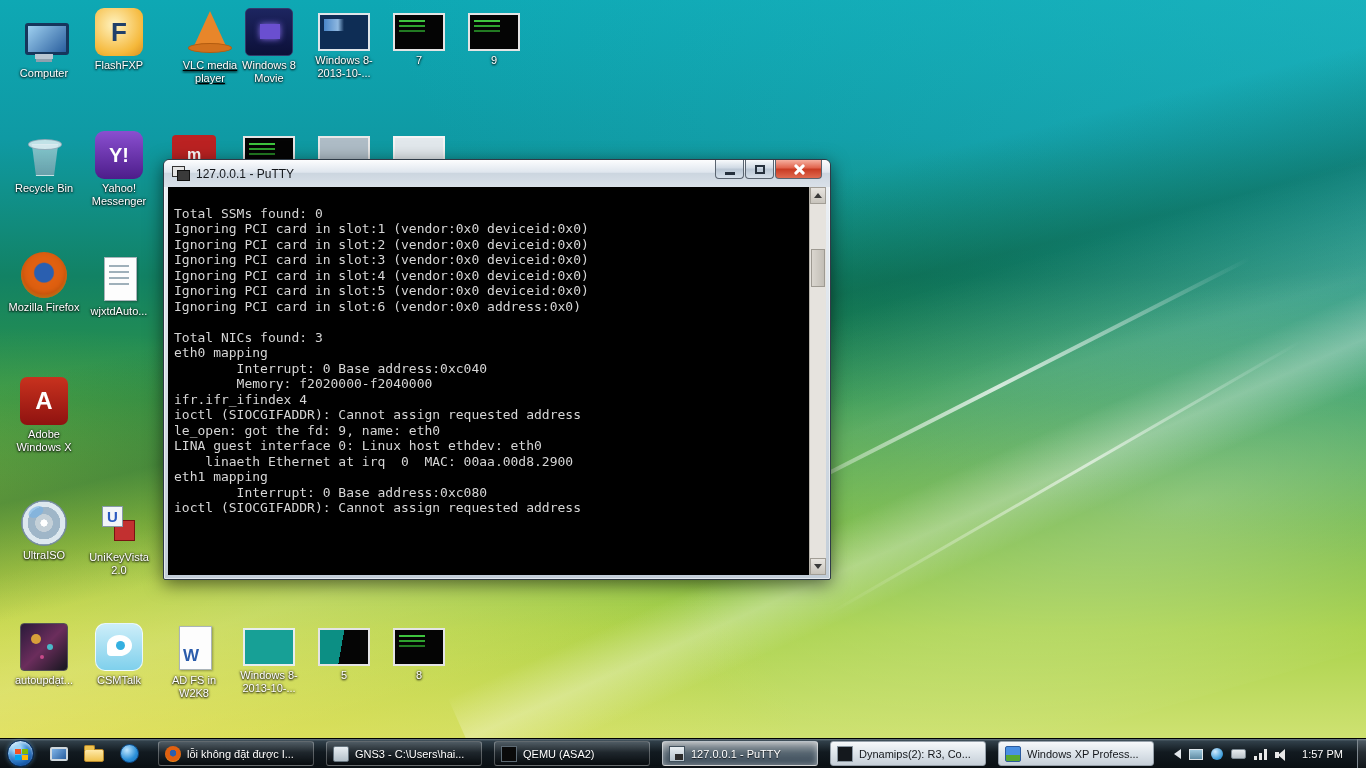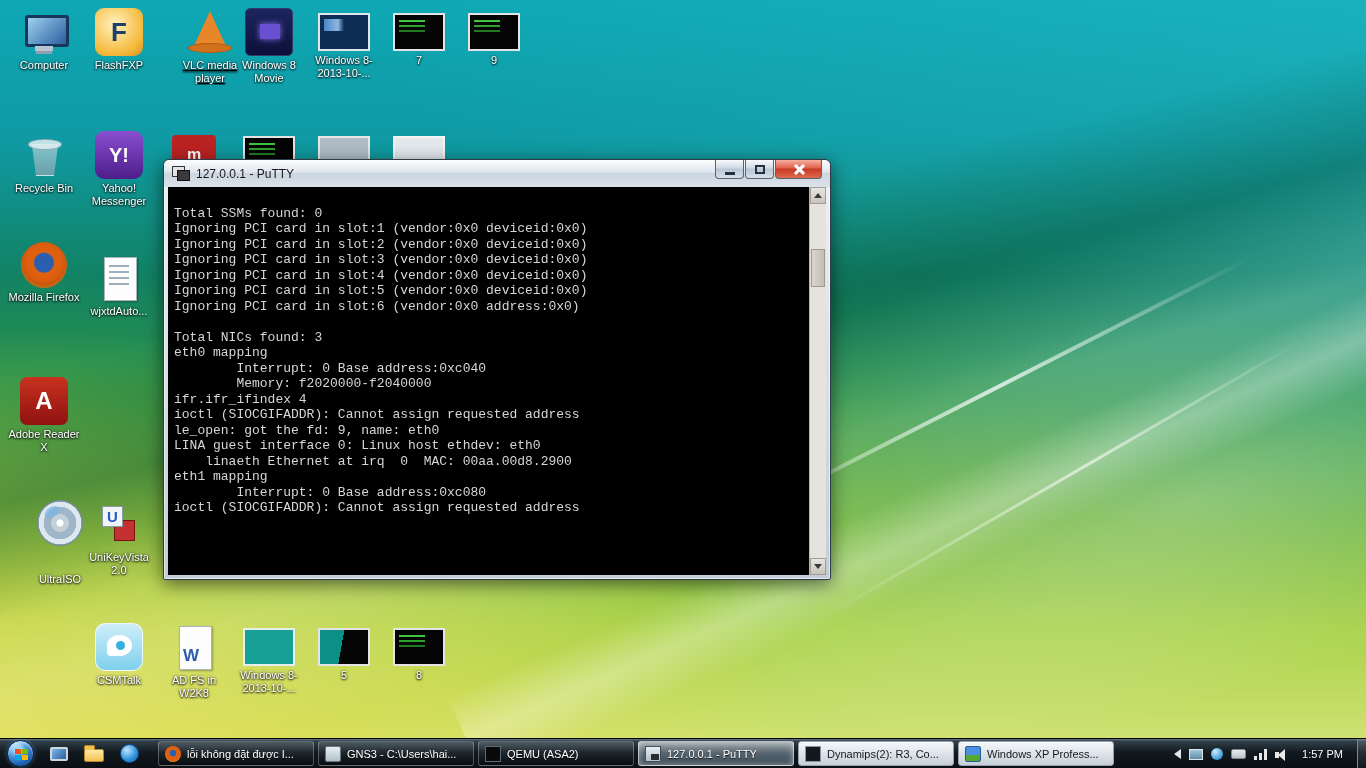--- a/index.html
+++ b/index.html
@@ -124,21 +124,21 @@
   .wglyph-minimize { width:10px; height:3px; background:#26313d; margin-top:8px; }
   .wglyph-maximize { width:10px; height:9px; border:2px solid #26313d; background:transparent; }
   .wglyph-close { position:relative; width:12px; height:12px; }
   .wglyph-close::before, .wglyph-close::after { content:''; position:absolute; left:5px; top:0; width:3px; height:13px; background:#fff; border-radius:1px; }
   .wglyph-close::before { transform:rotate(45deg); }
   .wglyph-close::after { transform:rotate(-45deg); }
 
   .terminal { position:absolute; top:27px; left:4px; right:4px; bottom:4px; background:#000; overflow:hidden; }
   #terminal-text { position:absolute; inset:0; padding:3px 24px 3px 6px; font-family:"DejaVu Sans Mono", monospace;
     font-size:13px; line-height:15.5px; color:#d6d6d6; }
-  .tline { white-space:pre; height:15.5px;font-family:Liberation Mono, monospace; }
+  .tline { white-space:pre; height:15.5px; }
 
   .scrollbar { position:absolute; right:0; top:0; bottom:0; width:17px; background:#e6e3de; border-left:1px solid #b8b4ac; }
   .sb-arrow { position:absolute; left:0; width:16px; height:17px; background:linear-gradient(#e8e5e0,#c8c4bc);
     border:1px solid #a29e96; display:flex; align-items:center; justify-content:center; cursor:pointer; }
   .sb-up { top:0; } .sb-down { bottom:0; }
   .sb-up::before { content:''; border-left:4px solid transparent; border-right:4px solid transparent; border-bottom:5px solid #3a3a3a; }
   .sb-down::before { content:''; border-left:4px solid transparent; border-right:4px solid transparent; border-top:5px solid #3a3a3a; }
   .sb-thumb { position:absolute; left:1px; top:62px; width:14px; height:38px; background:linear-gradient(90deg,#dad6cf,#c2beb6);
     border:1px solid #9e9a92; cursor:grab; }
 
@@ -152,21 +152,21 @@
     background-image:linear-gradient(#f25022,#f25022), linear-gradient(#7fba00,#7fba00), linear-gradient(#00a4ef,#00a4ef), linear-gradient(#ffb900,#ffb900);
     background-position:0 0, 7px 0, 0 6px, 7px 6px; background-size:6px 5px; }
 
   #quick-launch { display:flex; align-items:center; gap:9px; margin-right:10px; }
   .qlbtn { width:26px; height:26px; display:flex; align-items:center; justify-content:center; border-radius:3px; cursor:pointer; }
   .ic-monitor { width:18px; height:14px; border:2px solid #cfd8de; border-radius:2px; background:linear-gradient(135deg,#7fb4e8,#2a5f9e); }
   .ic-folder { position:relative; width:20px; height:13px; background:linear-gradient(#ffe9a8,#f0c34e); border:1px solid #b8892a; border-radius:2px; margin-top:4px; }
   .ic-folder::before { content:''; position:absolute; left:-1px; top:-5px; width:9px; height:4px; background:#f0c34e; border:1px solid #b8892a; border-bottom:none; border-radius:2px 2px 0 0; }
   .ic-ie { width:19px; height:19px; border-radius:50%; background:radial-gradient(circle at 35% 30%, #bfe6ff, #2a8fd8 60%, #1b6fb8); border:1px solid #0e4f8e; }
 
-  #task-buttons { position:absolute; left:158px; top:2px; display:flex; gap:4px; }
+  #task-buttons { position:absolute; left:158px; top:2px; display:flex; gap:12px; }
   .taskbtn { width:156px; height:25px; border:1px solid rgba(255,255,255,.28); border-radius:3px; display:flex; align-items:center;
     padding:0 6px; color:#fff; cursor:pointer;
     background:linear-gradient(rgba(255,255,255,.16), rgba(255,255,255,.05) 50%, rgba(0,0,0,.25)); }
   .taskbtn .tblabel { margin-left:6px; font-size:11px; white-space:nowrap; overflow:hidden; text-shadow:0 1px 1px rgba(0,0,0,.8); }
   .taskbtn.active { background:linear-gradient(rgba(255,255,255,.55), rgba(190,215,235,.40) 50%, rgba(140,175,205,.35));
     border-color:rgba(255,255,255,.6); box-shadow:inset 0 0 6px rgba(255,255,255,.5); }
   .taskbtn.light { background:linear-gradient(#f6f8fa, #dde4ea 50%, #c6cfd8); border-color:#98a2ac; color:#15181c; }
   .taskbtn.light .tblabel { text-shadow:none; }
   .tbicon { width:16px; height:16px; flex:0 0 auto; }
   .ic-firefox { border-radius:50%; background:radial-gradient(circle at 50% 45%, #2a5fb0 0 26%, #e06010 30% 62%, #f7b32b 80%); }
@@ -200,21 +200,21 @@
   <div class="wallpaper">
     <div class="wp-dark"></div>
     <div class="wp-streak1"></div>
     <div class="wp-streak2"></div>
     <div class="wp-glow"></div>
     <div class="wp-line1"></div>
     <div class="wp-line2"></div>
   </div>
 
   <div id="desktop-icons">
-      <div class="dicon" style="left: 8px; top: 8px;">
+      <div class="dicon" style="left: 8px; top: 16px;">
         <div class="dicon-img icon-computer"></div>
         <div class="dicon-label">Computer</div>
       </div>
       <div class="dicon" style="left: 83px; top: 8px;">
         <div class="dicon-img icon-flashfxp">
           <span class="glyph">F</span>
         </div>
         <div class="dicon-label">FlashFXP</div>
       </div>
       <div class="dicon" style="left: 174px; top: 8px; text-decoration: underline;">
@@ -258,43 +258,47 @@
         <div class="dicon-label"></div>
       </div>
       <div class="dicon" style="left: 308px; top: 131px;">
         <div class="dicon-img icon-thumb-gray"></div>
         <div class="dicon-label"></div>
       </div>
       <div class="dicon" style="left: 383px; top: 131px;">
         <div class="dicon-img icon-thumb-light"></div>
         <div class="dicon-label"></div>
       </div>
-      <div class="dicon" style="left: 8px; top: 242px;">
+      <div class="dicon" style="left: 8px; top: 252px;">
         <div class="dicon-img icon-firefox"></div>
         <div class="dicon-label">Mozilla Firefox</div>
       </div>
       <div class="dicon" style="left: 83px; top: 254px;">
         <div class="dicon-img icon-page"></div>
         <div class="dicon-label">wjxtdAuto...</div>
       </div>
       <div class="dicon" style="left: 8px; top: 377px;">
         <div class="dicon-img icon-adobe">
           <span class="glyph">A</span>
         </div>
-        <div class="dicon-label">Adobe Reader X</div>
-      </div>
-      <div class="dicon" style="left: 24px; top: 500px; gap: 24px;">
+        <div class="dicon-label">Adobe Windows X</div>
+      </div>
+      <div class="dicon" style="left: 8px; top: 500px;">
         <div class="dicon-img icon-disc"></div>
         <div class="dicon-label">UltraISO</div>
       </div>
       <div class="dicon" style="left: 83px; top: 500px;">
         <div class="dicon-img icon-unikey">
           <span class="glyph">U</span>
         </div>
         <div class="dicon-label">UniKeyVista 2.0</div>
+      </div>
+      <div class="dicon" style="left: 8px; top: 623px;">
+        <div class="dicon-img icon-dark-art"></div>
+        <div class="dicon-label">autoupdạt...</div>
       </div>
       <div class="dicon" style="left: 83px; top: 623px;">
         <div class="dicon-img icon-csmtalk"></div>
         <div class="dicon-label">CSMTalk</div>
       </div>
       <div class="dicon" style="left: 158px; top: 623px;">
         <div class="dicon-img icon-word">
           <span class="glyph">W</span>
         </div>
         <div class="dicon-label">AD FS in W2K8</div>

